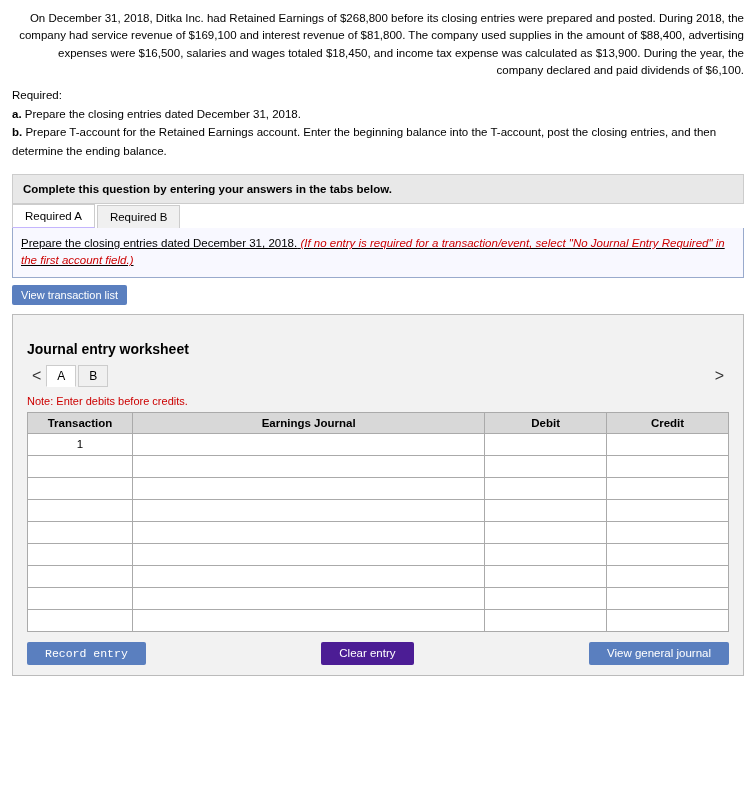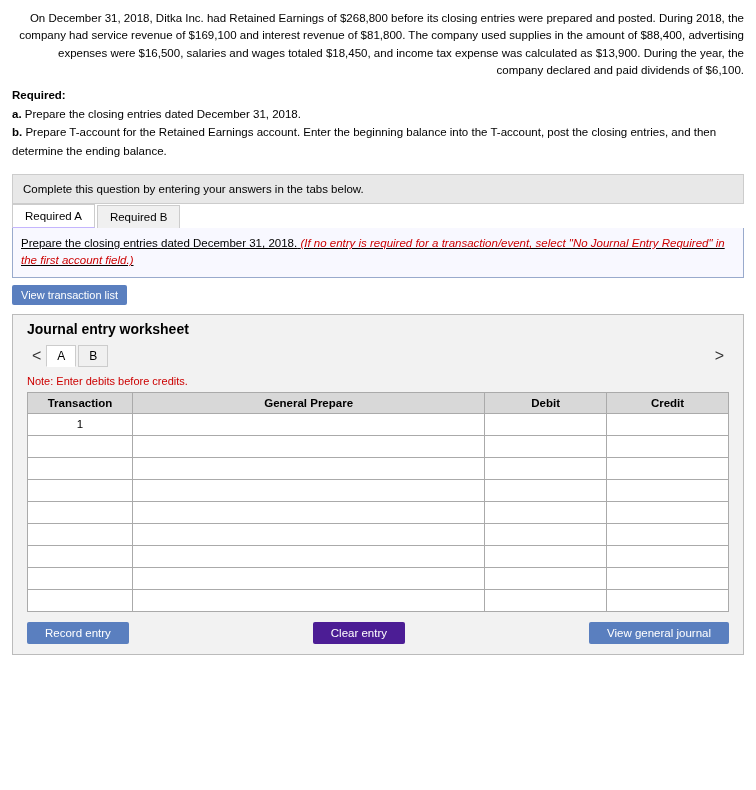--- a/index.html
+++ b/index.html
@@ -14,39 +14,39 @@
     .main-container {
       padding: 10px 12px;
     }
     .problem-text {
       font-size: 11.5px;
       line-height: 1.5;
       margin-bottom: 10px;
       text-align: right;
     }
     .required-label {
-      font-weight: bold;
+      font-weight: normal;
       margin-bottom: 4px;
       font-size: 11.5px;
     }
     .sub-items {
       font-size: 11.5px;
       line-height: 1.6;
       margin-bottom: 14px;
     }
     .sub-items span.bold { font-weight: bold; }
 
     .complete-box {
       background: #e8e8e8;
       border: 1px solid #ccc;
       padding: 8px 10px;
       font-size: 11.5px;
       margin-bottom: 0;
     }
-    .complete-box span.bold { font-weight: normal; }
+    .complete-box span.bold { font-weight: bold; }
     .tabs-row {
       display: flex;
       align-items: flex-end;
       margin-top: 0;
     }
     .tab {
       padding: 5px 12px;
       border: 1px solid #ccc;
       background: #f0f0f0;
       cursor: pointer;
@@ -83,21 +83,21 @@
       color: #fff;
       border: none;
       font-size: 11px;
       cursor: pointer;
       border-radius: 2px;
     }
 
     .worksheet-container {
       border: 1px solid #bbb;
       background: #f2f2f2;
-      padding: 6px 14px 10px 14px;
+      padding: 26px 14px 10px 14px;
       margin-top: 2px;
     }
     .worksheet-title {
       font-size: 14px;
       font-weight: bold;
       margin-bottom: 8px;
     }
 
     .nav-row {
       display: flex;
@@ -198,20 +198,21 @@
       margin-top: 10px;
     }
     .btn-record {
       background: #5a7fbf;
       color: #fff;
       border: none;
       padding: 5px 18px;
       font-size: 11.5px;
       cursor: pointer;
       border-radius: 2px;
+      font-family: Liberation Mono, monospace;
     }
     .btn-clear {
       background: #4c1d95;
       color: #fff;
       border: none;
       padding: 5px 18px;
       font-size: 11.5px;
       cursor: pointer;
       border-radius: 2px;
     }
@@ -274,21 +275,21 @@
       <span class="nav-arrow">&gt;</span>
     </div>
 
 
     <div class="note-text">Note: Enter debits before credits.</div>
 
     <table class="journal-table">
       <thead>
         <tr>
           <th class="trans-cell">Transaction</th>
-          <th class="gen-journal">General Prepare</th>
+          <th class="gen-journal">Earnings Journal</th>
           <th class="debit-cell">Debit</th>
           <th class="credit-cell">Credit</th>
         </tr>
       </thead>
       <tbody id="journal-body">
       <tr>
             <td class="trans-cell">1</td>
             <td class="gen-cell"><input class="input-cell" type="text" style=""></td>
             <td class="debit-cell"><input class="input-cell" type="text" style=""></td>
             <td class="credit-cell"><input class="input-cell" type="text" style=""></td>

